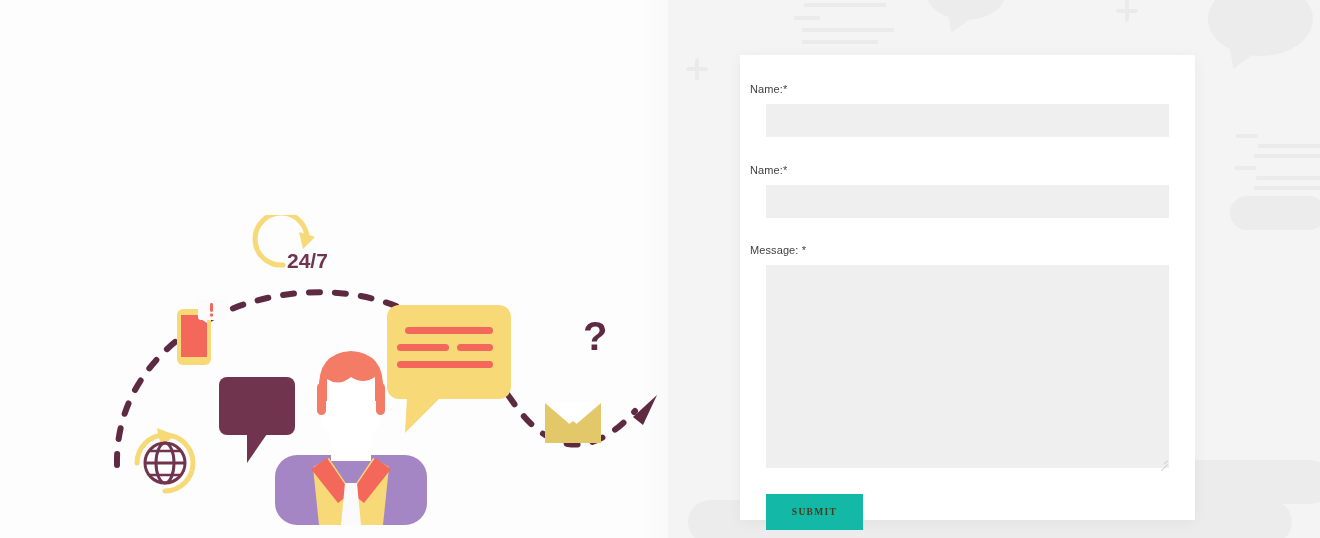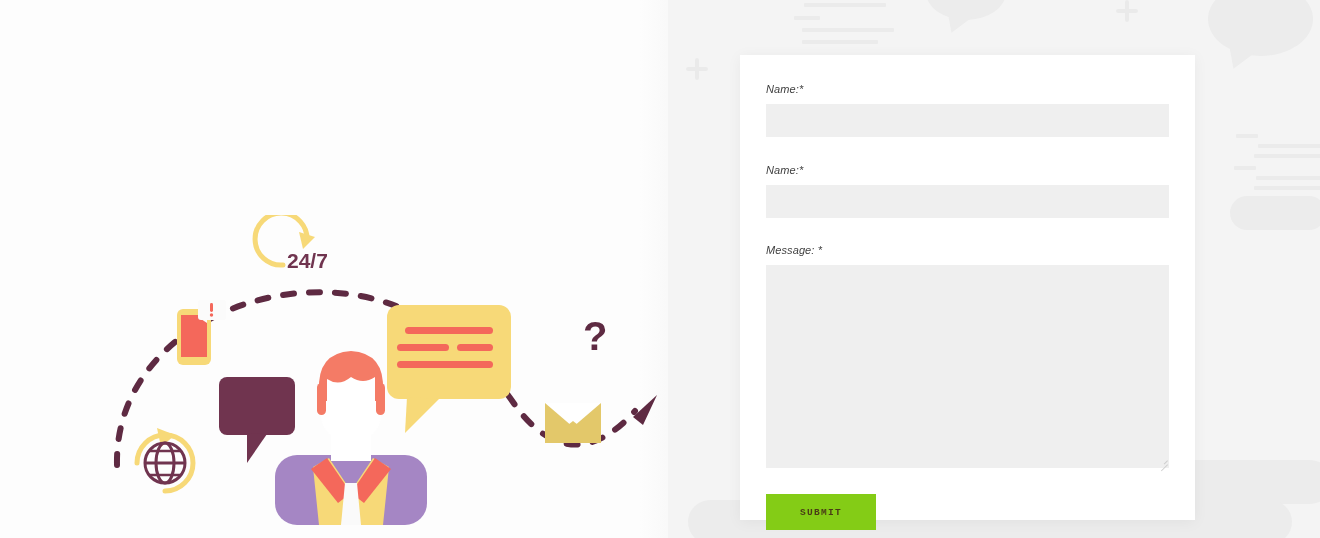--- a/index.html
+++ b/index.html
@@ -44,21 +44,21 @@
 
   
   .form-card {
     position: absolute; left: 740px; top: 55px;
     width: 455px; height: 465px;
     background: #ffffff;
     box-shadow: 0 2px 14px rgba(0,0,0,0.05);
   }
   .field-label {
     font-size: 11px; color: #3f3f3f; letter-spacing: .1px;
-    margin-left: 26px; font-family: "Liberation Sans", sans-serif; font-style: italic;
+    margin-left: 10px; font-family: "Liberation Sans", sans-serif;
   }
   .text-input {
     display: block; margin: 7px 26px 0 26px;
     width: 403px; height: 33px;
     background: #efefef; border: none; outline: none;
     font-size: 12px; color: #333; padding: 0 9px;
     font-family: "Liberation Sans", sans-serif;
   }
   .text-area {
     display: block; margin: 7px 26px 0 26px;
@@ -76,24 +76,24 @@
   .ta-handle:before, .ta-handle:after {
     content: ""; position: absolute; background: #cfcfcf; height: 1px;
     transform-origin: right bottom;
   }
   .ta-handle:before { right: 0; bottom: 1px; width: 9px; transform: rotate(-45deg); }
   .ta-handle:after  { right: 0; bottom: 5px; width: 5px; transform: rotate(-45deg); }
   .gap-a { height: 23px; }
   .gap-b { height: 22px; }
   .submit-btn {
     margin: 26px 0 0 26px;
-    width: 110px; height: 36px;
-    background: #84cc16; border: none; cursor: pointer;
+    width: 97px; height: 36px;
+    background: #14b8a6; border: none; cursor: pointer;
     font-size: 9.5px; font-weight: bold; letter-spacing: 1.3px;
-    color: #4a3c16; font-family: Liberation Mono, monospace;
+    color: #4a3c16; font-family: Liberation Serif, serif;
   }
   .card-top-pad { height: 24px; }
 
   
   .illus { position: absolute; left: 95px; top: 215px; width: 580px; height: 310px; }
 </style>
 </head>
 <body>
 
 <div id="page">

